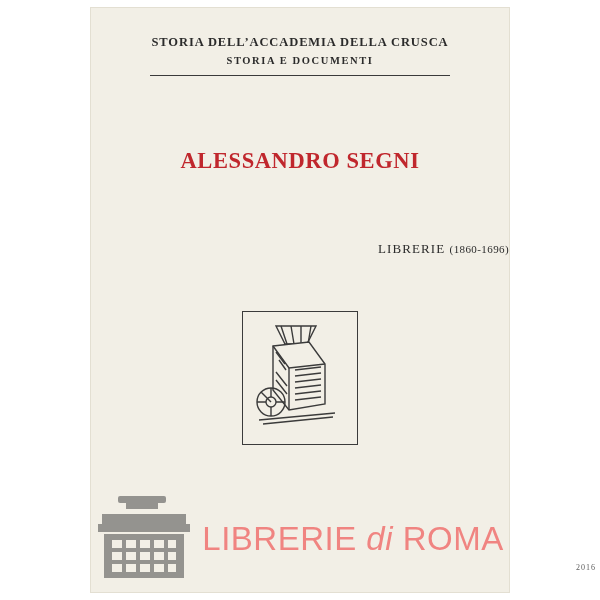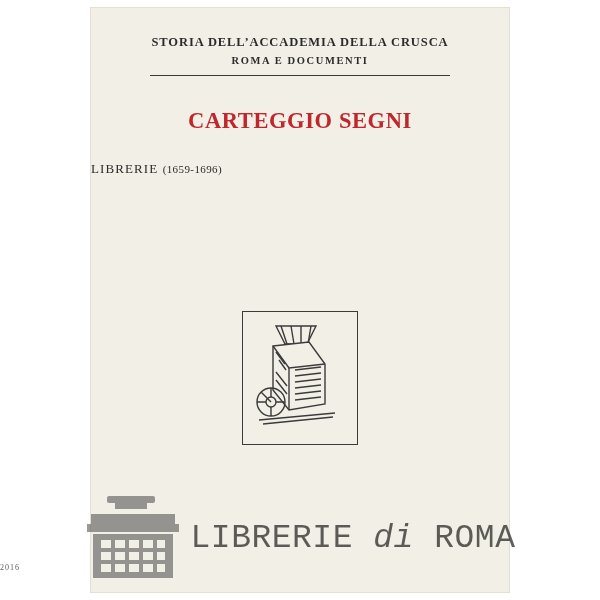--- a/index.html
+++ b/index.html
@@ -25,21 +25,22 @@
     width: 418px;
     height: 584px;
     background: #f2efe6;
     box-shadow: 0 0 0 1px #e3dfd2;
   }
   .cover-inner {
     position: absolute;
     inset: 0;
     display: flex;
     flex-direction: column;
-    align-items: flex-start;
+    align-items: flex-end;
+    gap: 40px;
   }
   .series-block {
     margin-top: 25px;
     text-align: center;
     width: 100%;
   }
   .series-line1 {
     font-family: "Liberation Serif", serif;
     font-size: 12.5px;
     letter-spacing: 0.9px;
@@ -111,60 +112,60 @@
     bottom: 18px;
     display: flex;
     align-items: center;
     justify-content: center;
     gap: 10px;
     opacity: 0.62;
     pointer-events: none;
   }
   .wm-mark { width: 96px; height: 88px; }
   .wm-text {
-    font-family: Liberation Mono, monospace;
+    font-family: Liberation Sans, sans-serif;
     font-size: 33px;
-    color: #000000;
+    color: #ef4444;
     letter-spacing: 0.5px;
     line-height: 1;
     white-space: nowrap;
   }
   .wm-text .it { font-style: italic; }
   .year {
     position: absolute;
-    left: 0; right: 12px;
+    left: 0; right: 4px;
     bottom: 28px;
-    text-align: left;
+    text-align: right;
     font-size: 8px;
     letter-spacing: 1px;
     color: #5c5c5c;
   }
 </style>
 </head>
 <body>
 
 <div id="page">
 
   <div class="cover">
     <div class="cover-inner">
 
       <div class="series-block">
         <div class="series-line1">STORIA DELL’ACCADEMIA DELLA CRUSCA</div>
-        <div class="series-line2">ROMA E DOCUMENTI</div>
+        <div class="series-line2">STORIA E DOCUMENTI</div>
         <div class="rule"></div>
       </div>
 
 
       <div class="title">
-        <div>CARTEGGIO SEGNI</div>
+        <div>ALESSANDRO SEGNI</div>
       </div>
 
       <div class="subtitle">
         <span>LIBRERIE</span>
-        <span class="years">(1659-1696)</span>
+        <span class="years">(1860-1696)</span>
       </div>
 
     </div>
 
     <div class="emblem">
       <svg width="111" height="129" viewBox="0 0 111 129" xmlns="http://www.w3.org/2000/svg" aria-hidden="true">
         <rect x="0" y="0" width="111" height="129" fill="#f2efe6"></rect>
         <g stroke="#3b3b3b" stroke-width="1.4" fill="none">
 
           <path d="M33 14 L73 14 L64 32 L42 32 Z"></path>

